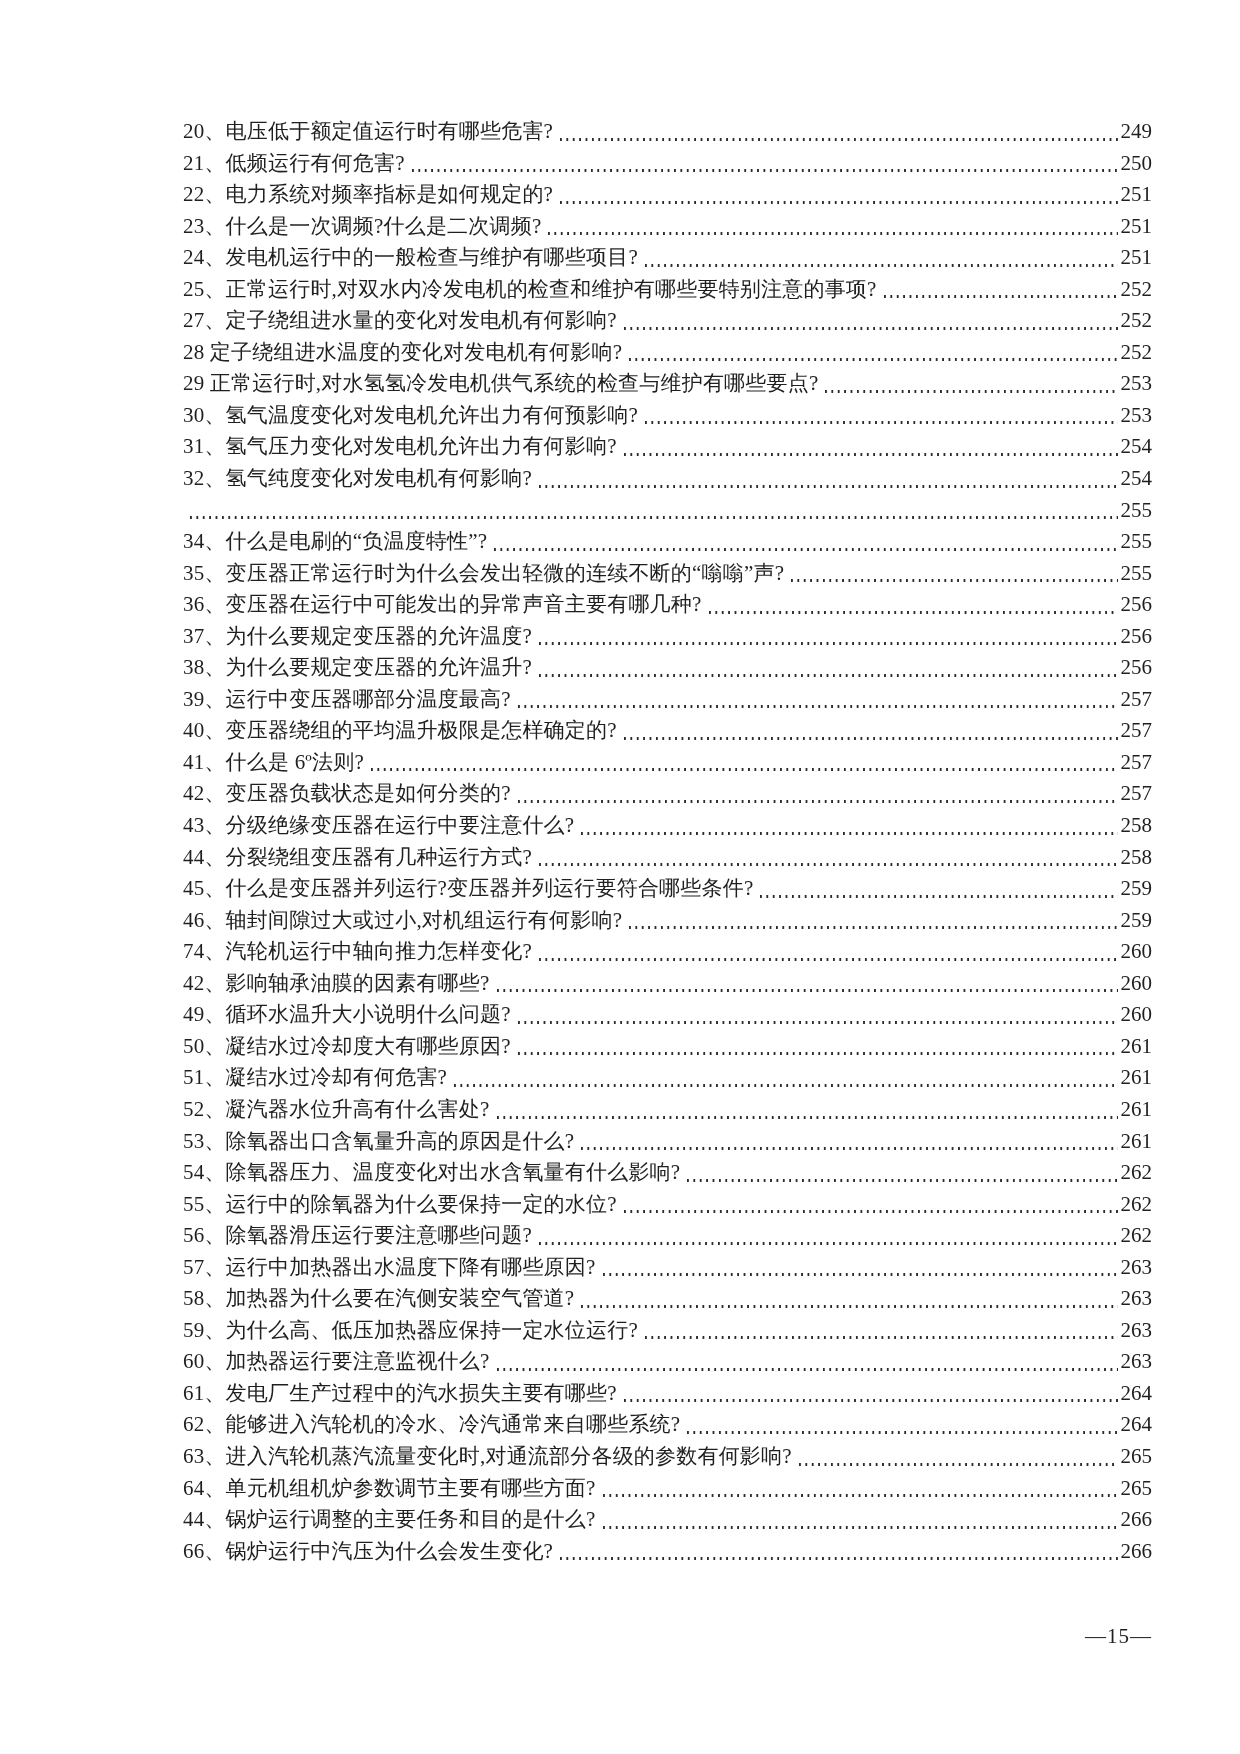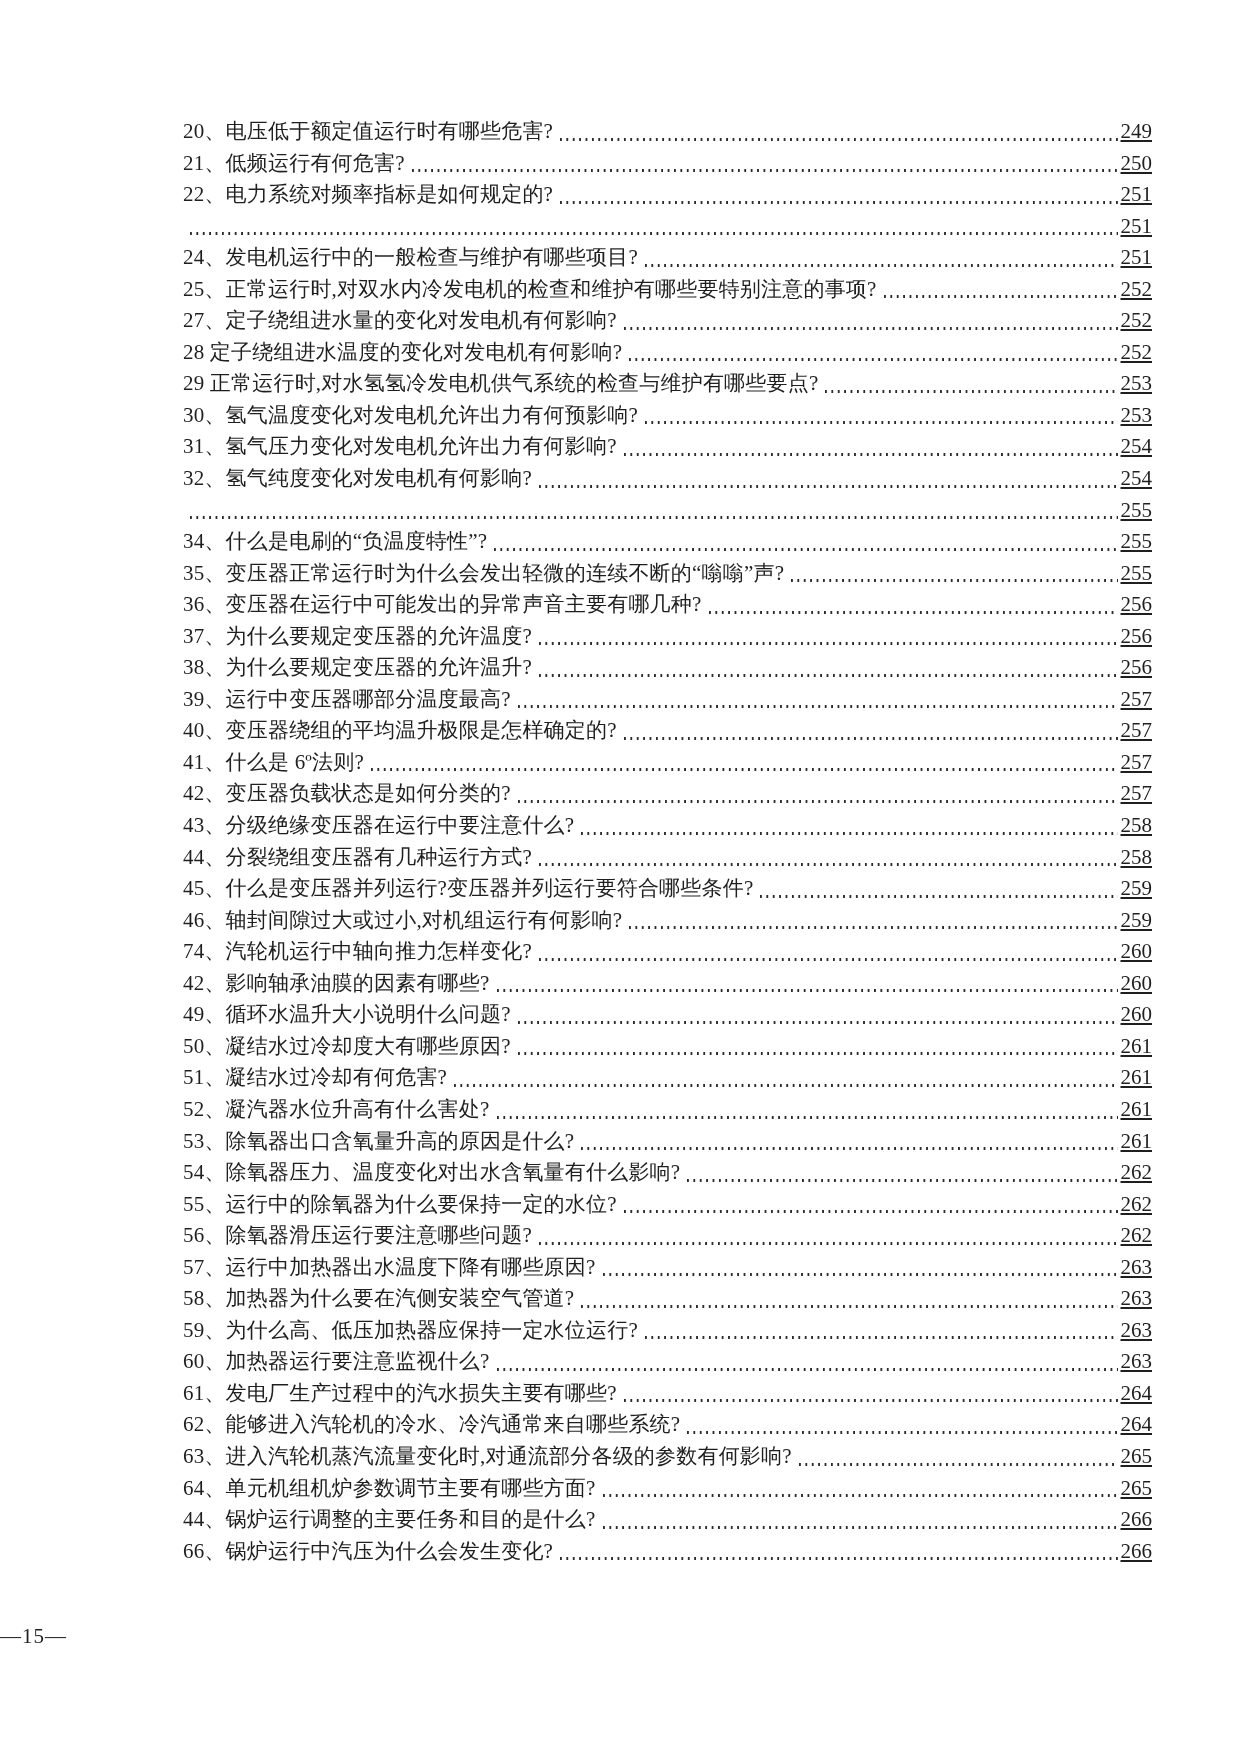--- a/index.html
+++ b/index.html
@@ -39,28 +39,27 @@
     height: 3px;
     margin: 0 3px 7px 7px;
     background-image: linear-gradient(to right, #2b2b2b 2px, transparent 2px);
     background-size: 6.4px 3px;
     background-repeat: repeat-x;
     background-position: left bottom;
   }
   .toc-page {
     flex: 0 0 auto;
     font-size: 21px;
-    text-decoration: underline;
   }
   .footer {
     position: absolute;
     left: 0;
     top: 1624px;
     width: 1152px;
-    text-align: left;
+    text-align: right;
     font-size: 21px;
     letter-spacing: 1px;
   }
 </style>
 </head>
 <body>
 
 <div class="page">
   <div class="toc" id="toc-list">
   <div class="toc-row">
@@ -75,20 +74,21 @@
     <span class="toc-page">250</span>
   </div>
 
   <div class="toc-row">
     <span class="toc-label">22、电力系统对频率指标是如何规定的?</span>
     <span class="toc-dots"></span>
     <span class="toc-page">251</span>
   </div>
 
   <div class="toc-row">
+    <span class="toc-label">23、什么是一次调频?什么是二次调频?</span>
     <span class="toc-dots"></span>
     <span class="toc-page">251</span>
   </div>
 
   <div class="toc-row">
     <span class="toc-label">24、发电机运行中的一般检查与维护有哪些项目?</span>
     <span class="toc-dots"></span>
     <span class="toc-page">251</span>
   </div>
 

